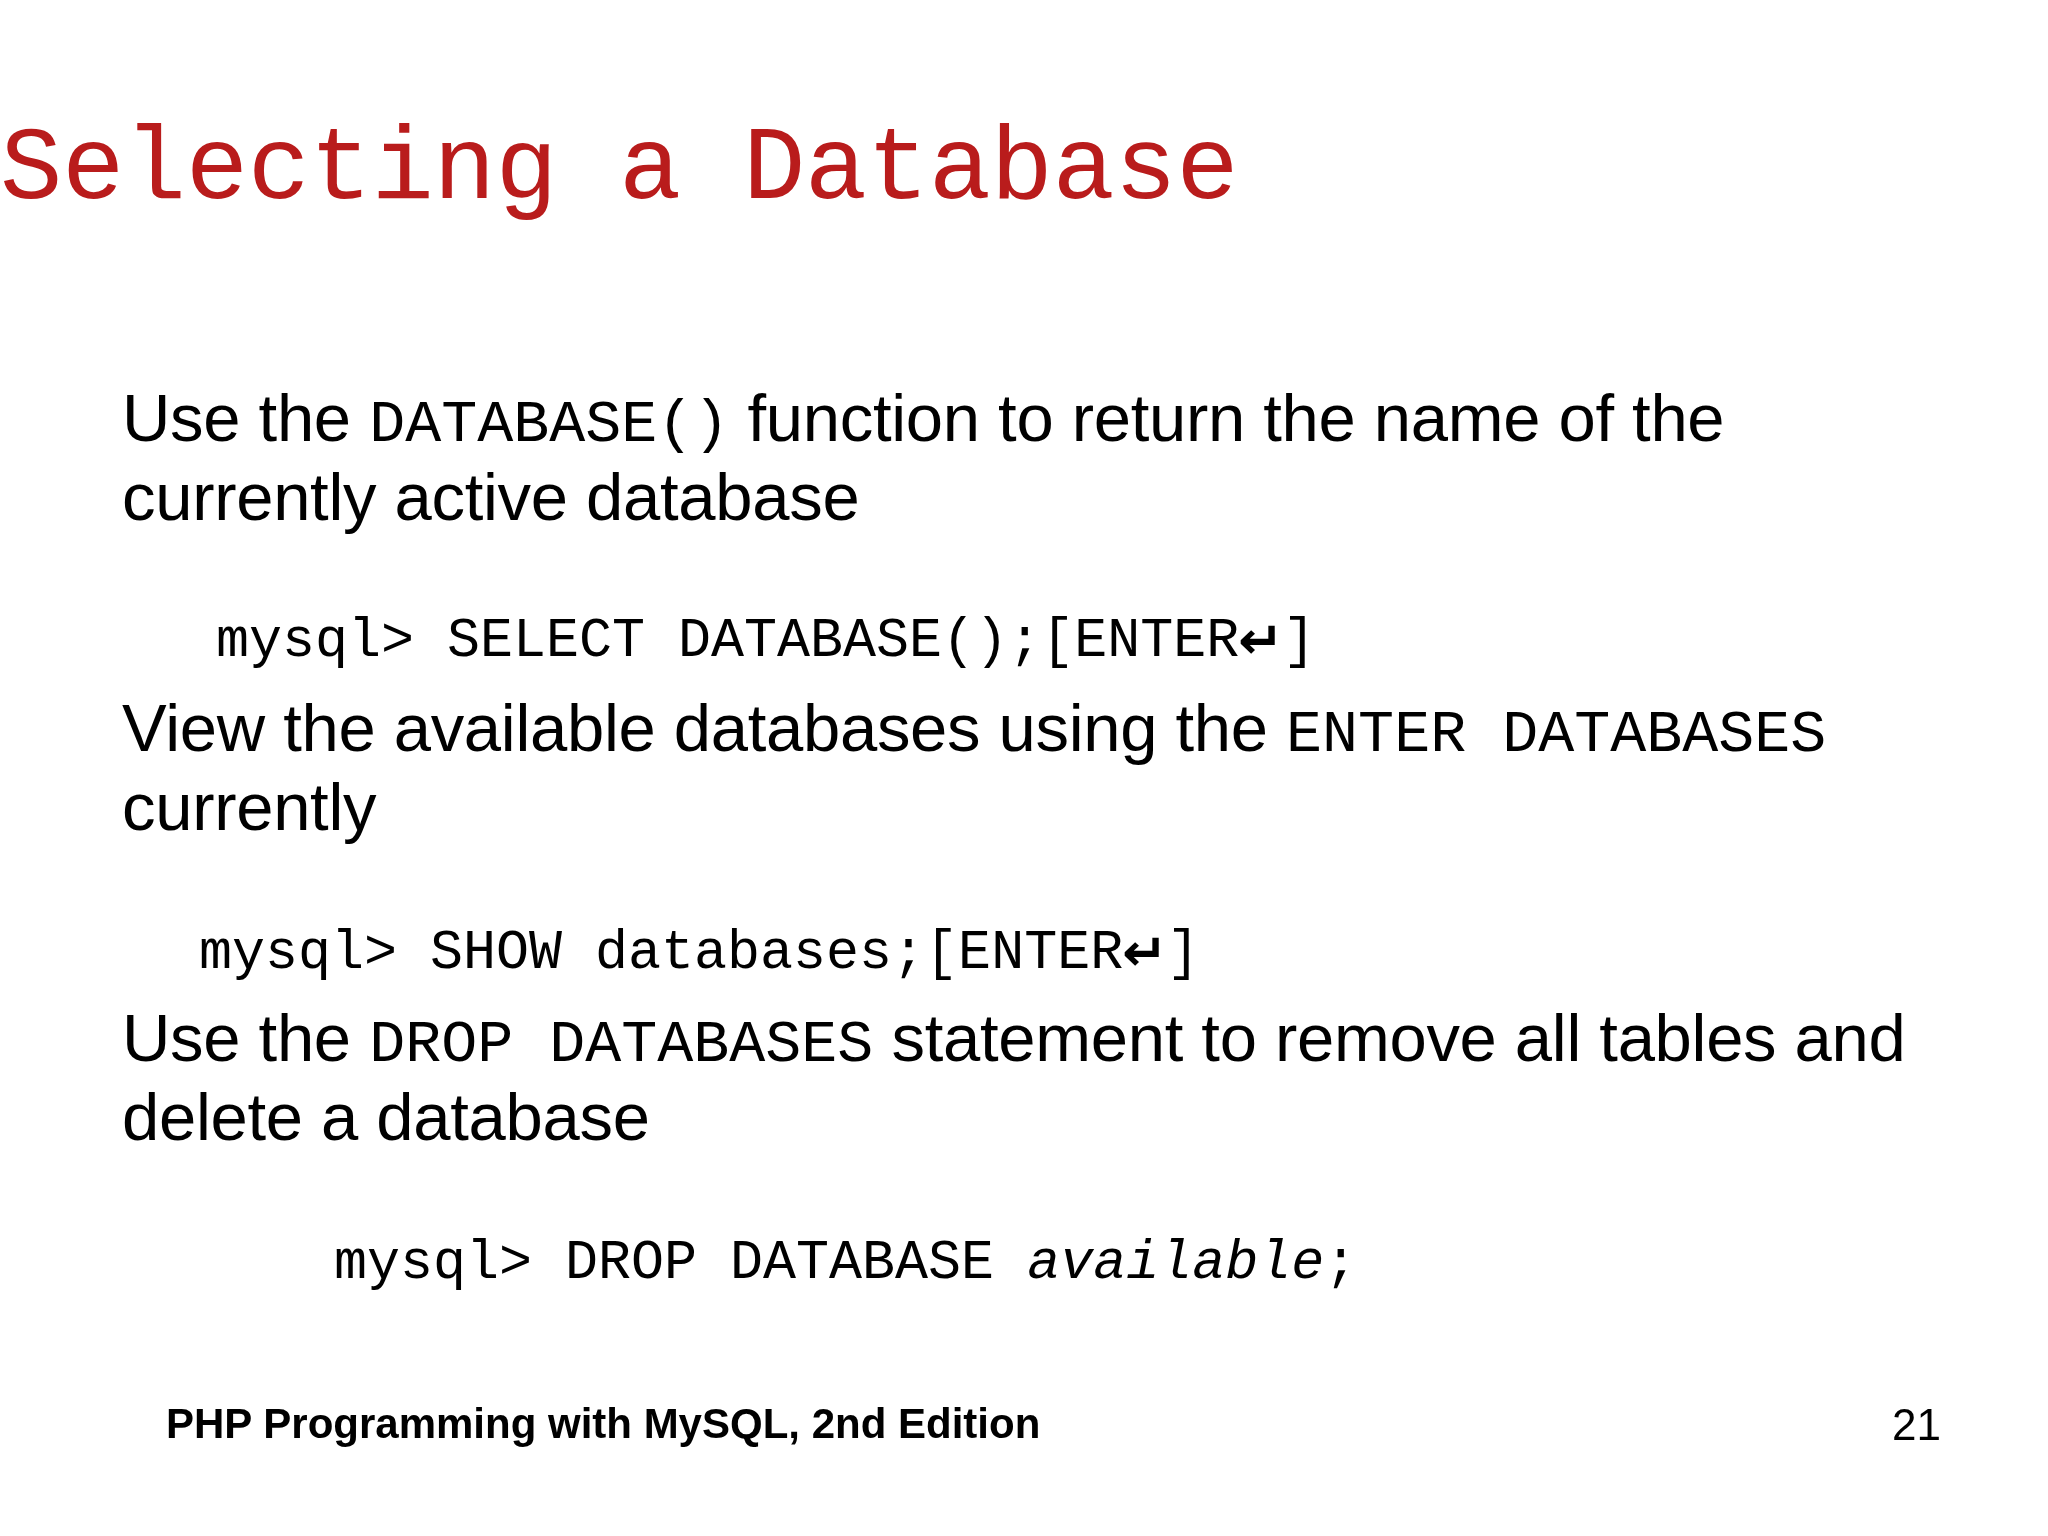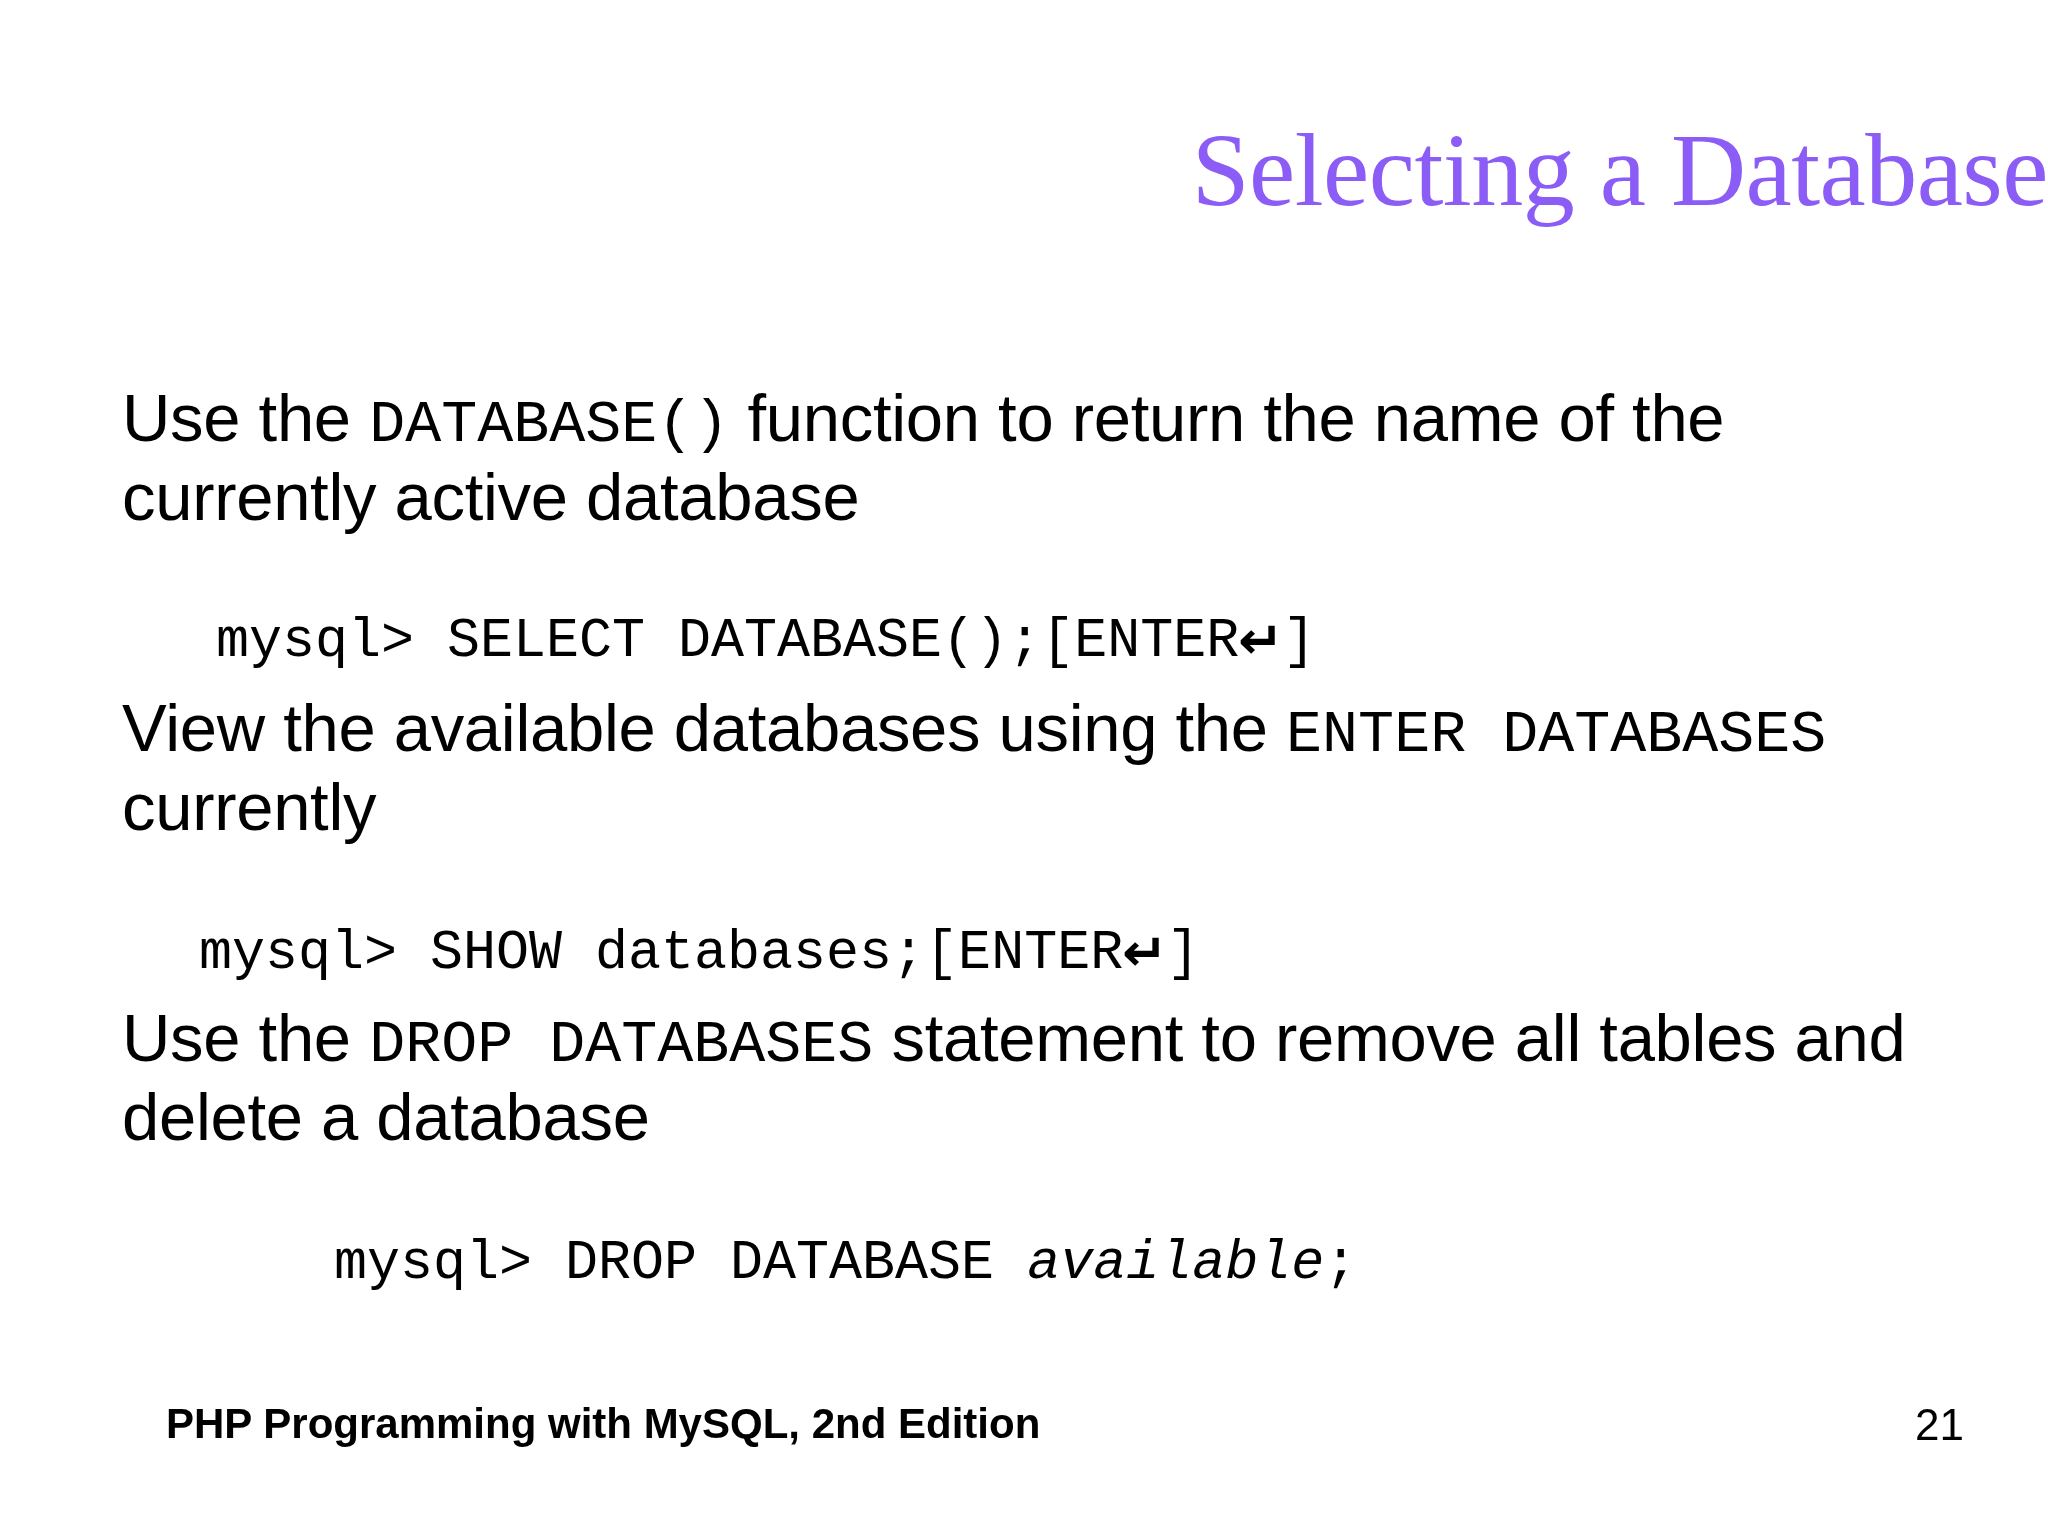--- a/index.html
+++ b/index.html
@@ -21,27 +21,27 @@
     inset: 0;
     background: #ffffff;
   }
 
   
   .slide-title {
     position: absolute;
     left: 0;
     right: 0;
     top: 118px;
-    text-align: right;
-    font-family: Liberation Serif, serif;
+    text-align: left;
+    font-family: Liberation Mono, monospace;
     font-size: 104px;
     line-height: 1.0;
     font-weight: normal;
     letter-spacing: -0.5px;
-    color: #8b5cf6;
+    color: #b91c1c;
     white-space: nowrap;
   }
 
   
   .body-area {
     position: absolute;
     left: 122px;
     top: 380px;
     width: 1820px;
   }
@@ -100,21 +100,21 @@
     top: 1400px;
     font-family: "Liberation Sans", sans-serif;
     font-size: 42px;
     font-weight: bold;
     color: #000000;
     white-space: nowrap;
     margin-left: 44px;
   }
   .footer-page {
     position: absolute;
-    right: 84px;
+    right: 107px;
     top: 1400px;
     font-family: "Liberation Sans", sans-serif;
     font-size: 44px;
     color: #000000;
     text-align: right;
   }
 </style>
 </head>
 <body>
 

